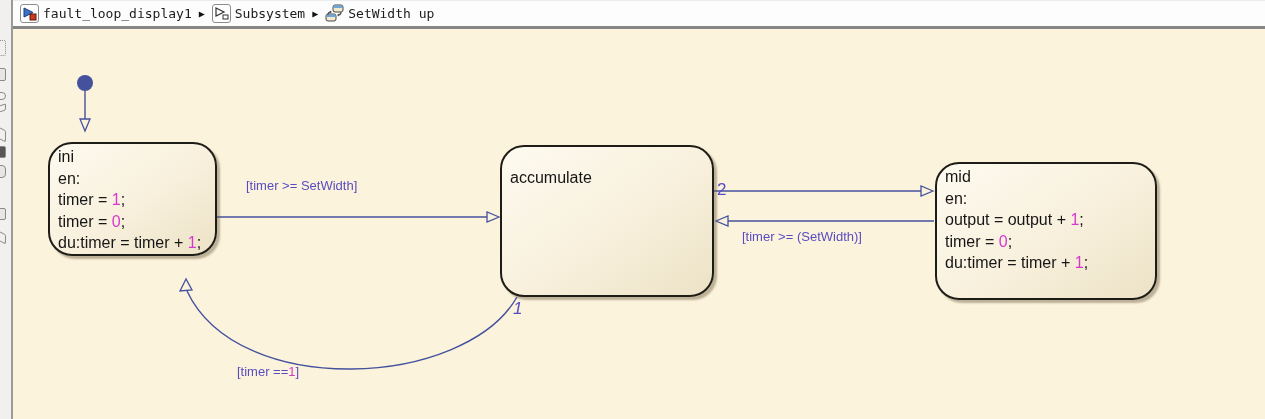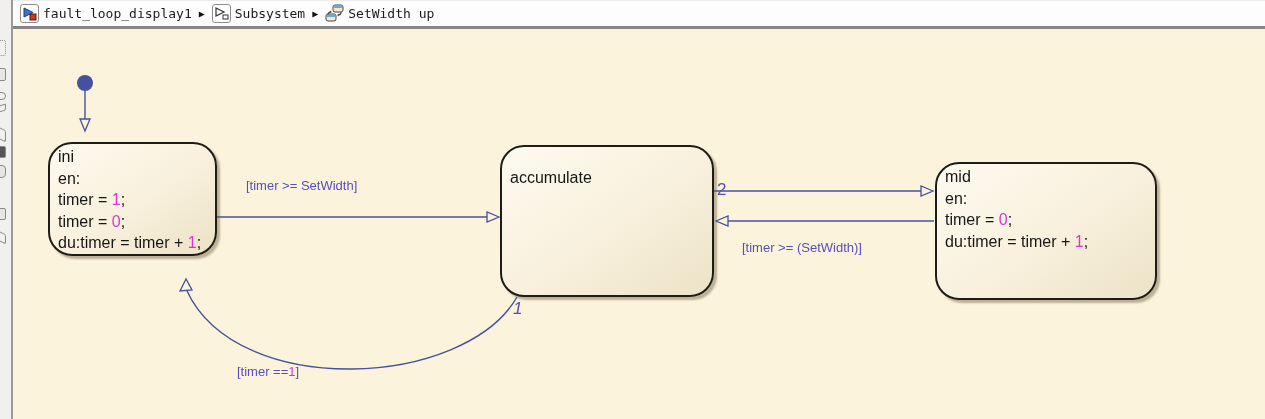--- a/index.html
+++ b/index.html
@@ -138,24 +138,25 @@
     <div><span>du:timer = timer + </span><span class="num">1</span><span>;</span></div>
   </div>
 
   <div class="state" style="left:500px;top:145px;width:214px;height:152px;padding-top:20px;">
     <div>accumulate</div>
   </div>
 
   <div class="state" style="left:935px;top:162px;width:222px;height:138px;">
     <div>mid</div>
     <div><span>en:</span><span class="num"></span><span></span></div>
+    <div><span>output = output + </span><span class="num">1</span><span>;</span></div>
     <div><span>timer = </span><span class="num">0</span><span>;</span></div>
     <div><span>du:timer = timer + </span><span class="num">1</span><span>;</span></div>
   </div>
 
   <div class="t-label" style="left:246px;top:178px;">[timer &gt;= SetWidth]</div>
   <div class="order-num" style="left:717px;top:180px;">2</div>
-  <div class="t-label" style="left:742px;top:229px;margin-top:11px;">[timer &gt;= (SetWidth)]</div>
+  <div class="t-label" style="left:742px;top:229px;">[timer &gt;= (SetWidth)]</div>
   <div class="t-label" style="left:237px;top:364px;"><span>[timer ==</span><span class="num">1</span><span>]</span></div>
   <div class="order-num italic" style="left:513px;top:299px;">1</div>
 
 
 </div>
 
 </body></html>

